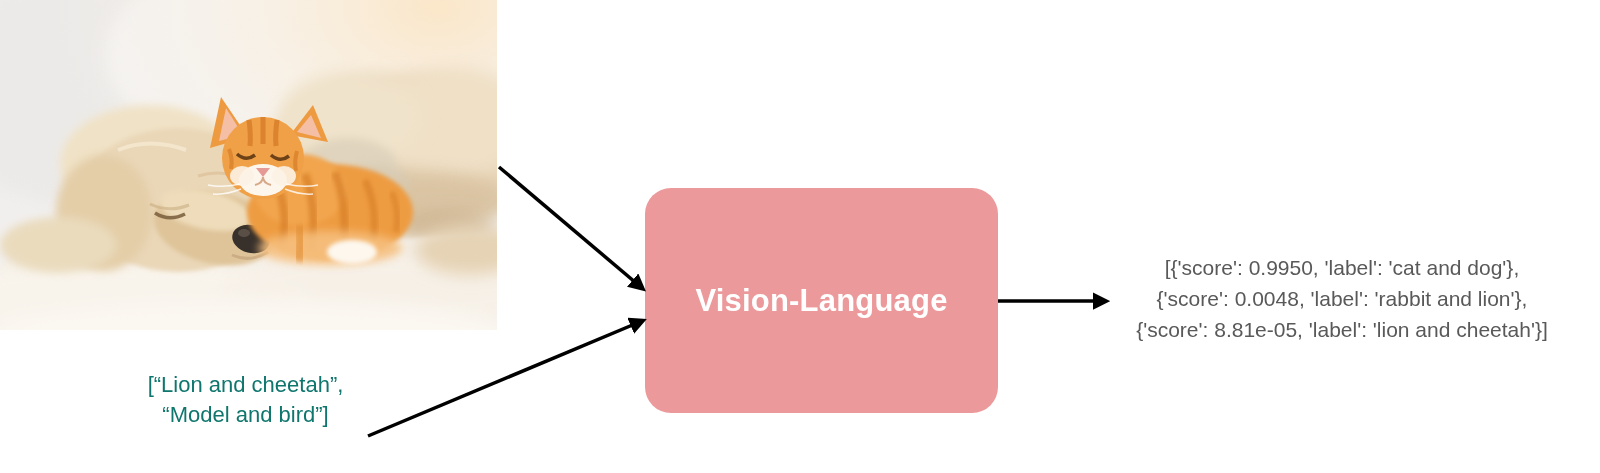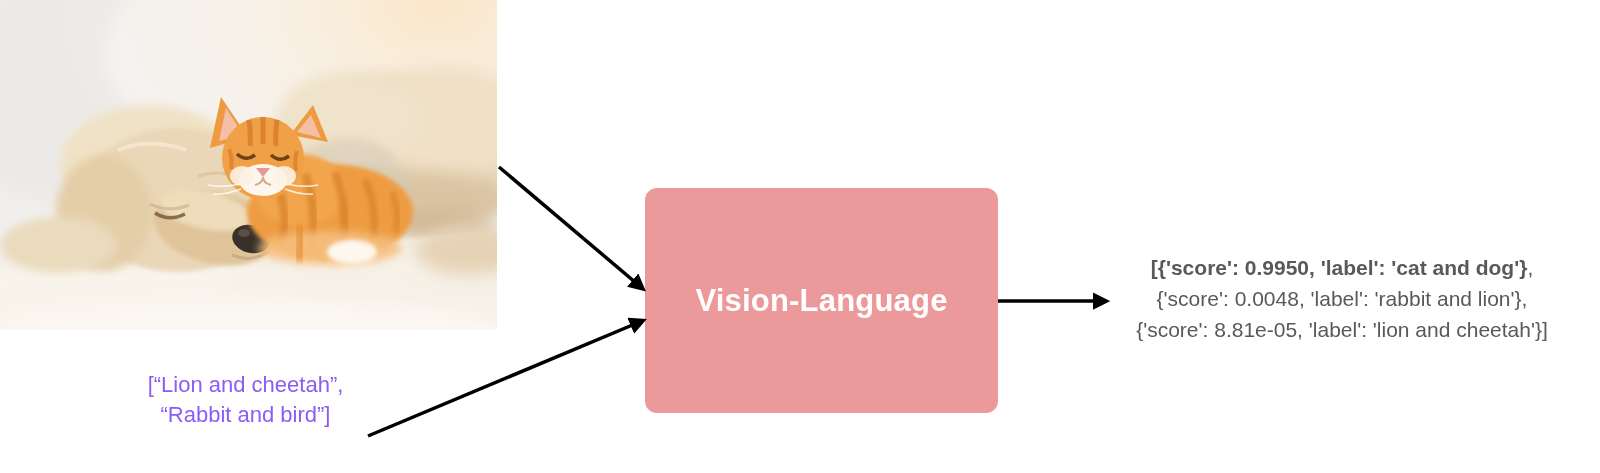--- a/index.html
+++ b/index.html
@@ -18,30 +18,30 @@
   }
   .photo svg { display: block; width: 100%; height: 100%; }
 
   .candidate-labels {
     position: absolute;
     left: 103px; top: 370px;
     width: 285px;
     text-align: center;
     font-size: 22px;
     line-height: 30px;
-    color: #8b5cf6;
+    color: #0f766e;
     white-space: nowrap;
   }
 
   .model-box {
     position: absolute;
     left: 645px; top: 188px;
     width: 353px; height: 225px;
     background: #EC999B;
-    border-radius: 12px;
+    border-radius: 26px;
     display: flex;
     align-items: center;
     justify-content: center;
     text-align: center;
   }
   .model-box .label {
     color: #ffffff;
     font-weight: bold;
     font-size: 31px;
     line-height: 39px;
@@ -52,21 +52,21 @@
   .output-text {
     position: absolute;
     left: 1078px; top: 252px;
     width: 528px;
     text-align: center;
     font-size: 21px;
     line-height: 31px;
     color: #595959;
     white-space: nowrap;
   }
-  .output-text .b { font-weight: bold; }
+  .output-text .b { font-weight: normal; }
 
   .arrows {
     position: absolute;
     left: 0; top: 0;
     width: 1600px; height: 473px;
     pointer-events: none;
   }
 </style>
 </head>
 <body>
@@ -168,21 +168,21 @@
         <path d="M237,154 Q246,162 255,155" stroke="#6e4218" stroke-width="3.5" fill="none"></path>
         <path d="M271,155 Q280,163 289,156" stroke="#6e4218" stroke-width="3.5" fill="none"></path>
         <path d="M240,184 Q222,188 208,185 M241,189 Q226,195 213,194" stroke="#ffffff" stroke-width="1.5" fill="none" opacity="0.8"></path>
         <path d="M286,184 Q304,188 318,185 M285,189 Q300,195 313,194" stroke="#ffffff" stroke-width="1.5" fill="none" opacity="0.8"></path>
       </g>
     </svg>
   </div>
 
   <div class="candidate-labels">
     <div>[“Lion and cheetah”,</div>
-    <div>“Rabbit and bird”]</div>
+    <div>“Model and bird”]</div>
   </div>
 
   <div class="model-box">
     <div class="label">
       <span>Vision-Language</span>
     </div>
   </div>
 
   <div class="output-text">
     <div><span class="b">[{'score': 0.9950, 'label': 'cat and dog'}</span><span>,</span></div>

